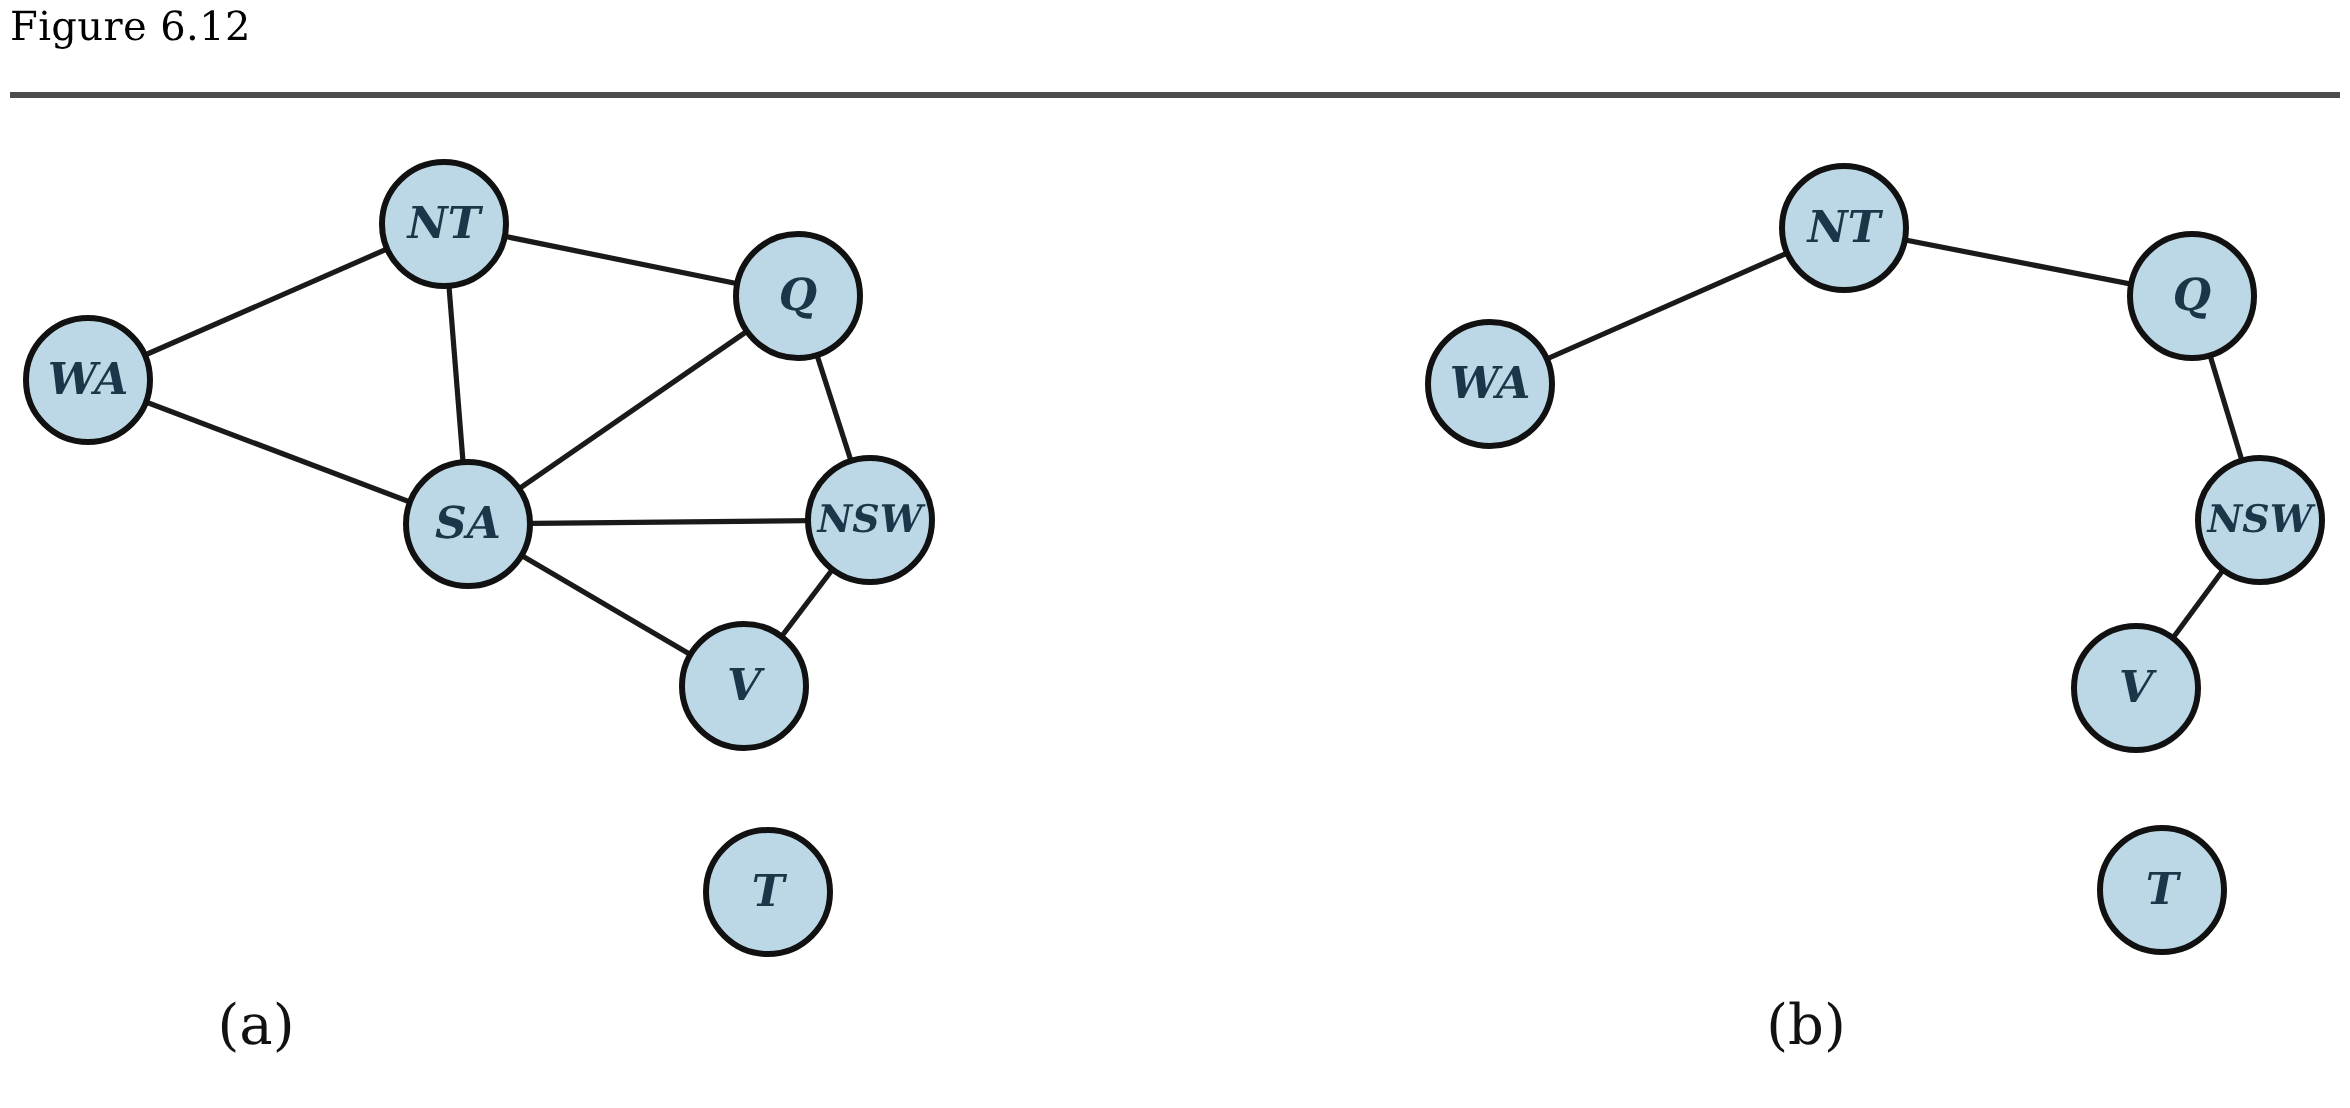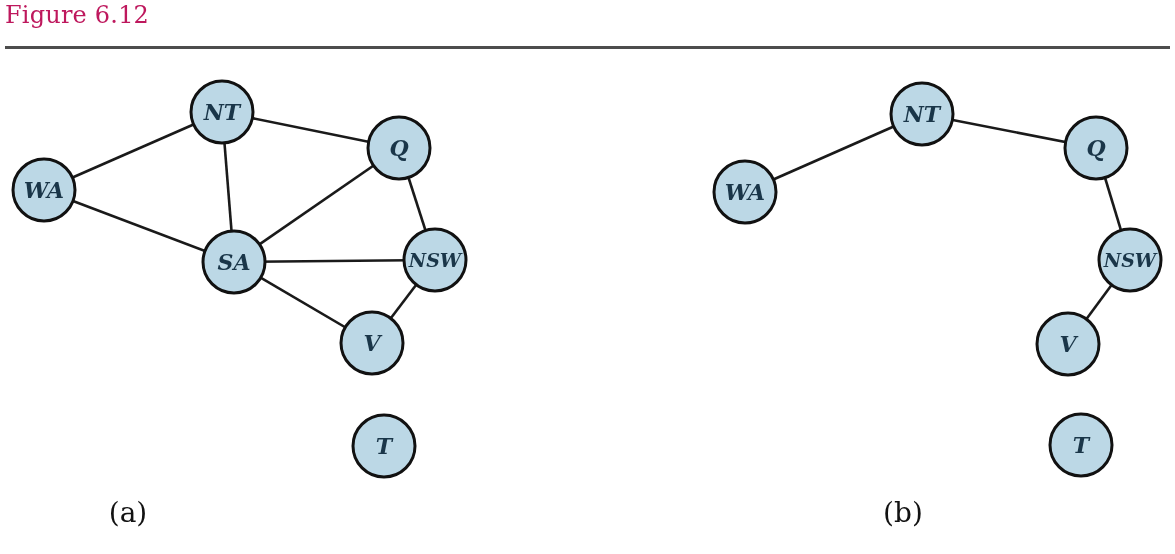--- a/index.html
+++ b/index.html
@@ -12,22 +12,22 @@
     width: 1175px;
     height: 554px;
     background: #ffffff;
     overflow: hidden;
     font-family: "DejaVu Serif", serif;
   }
   .figure-title {
     position: absolute;
     left: 5px;
     top: 1px;
-    font-size: 24px;
-    color: #be185d;
+    font-size: 20px;
+    color: #000000;
     letter-spacing: 0.2px;
   }
   .title-rule {
     position: absolute;
     left: 5px;
     top: 46px;
     width: 1165px;
     height: 3px;
     background: #4d4d4d;
   }

